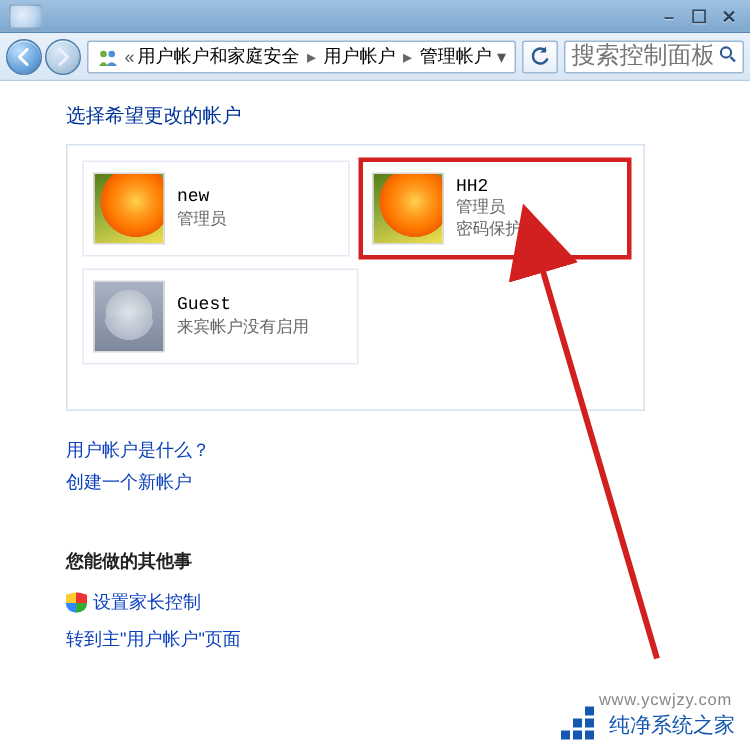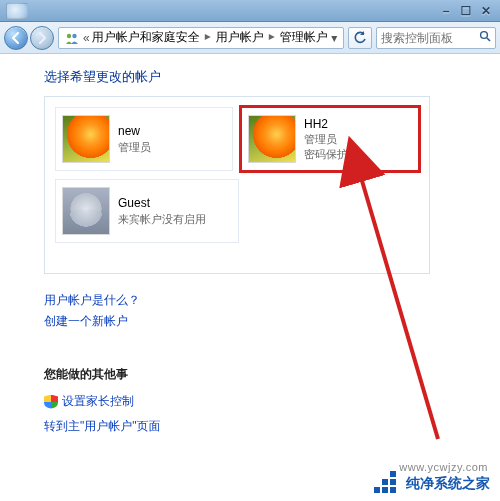--- a/index.html
+++ b/index.html
@@ -68,21 +68,21 @@
     align-items: center;
     padding: 0 2px;
     overflow: hidden;
   }
   .addr-icon {
     width: 16px; height: 16px; flex: none;
     margin: 0 3px;
     display: flex; align-items: center; justify-content: center;
   }
   .breadcrumb {
-    display: flex; align-items: flex-start;
+    display: flex; align-items: center;
     white-space: nowrap;
     color: #000;
   }
   .breadcrumb span.sep {
     margin: 0 5px; color: #666;
   }
   .addr-dropdown { margin-left:auto; width:16px; text-align:center; color:#555; }
   .addr-refresh {
     width: 24px; height: 22px;
     border: 1px solid #9db8d2;
@@ -93,21 +93,21 @@
   }
   .searchbar {
     width: 120px; height: 22px;
     background: #fff;
     border: 1px solid #9db8d2;
     border-radius: 2px;
     display: flex; align-items: center;
     padding: 0 2px;
   }
   .searchbar input {
-    border: none; outline: none; width: 100%; font-size: 12px; color: #888;
+    border: none; outline: none; width: 100%; font-size: 16px; color: #888;
     background: transparent;
   }
   .search-icon-small { width:16px; color:#246; text-align:center; flex:none; }
   .client {
     position: relative;
     height: 447px;
     overflow: hidden;
   }
   .content {
     padding: 14px 28px 24px 44px;
@@ -117,21 +117,21 @@
     font-size: 13px;
     margin-bottom: 10px;
   }
   .accounts-box {
     border: 1px solid #d6e1ee;
     padding: 6px;
     width: 386px;
     height: 178px;
     position: relative;
   }
-  .acct-row { display: flex; }
+  .acct-row { display: flex; font-family: Liberation Mono, monospace; }
   .acct-card {
     width: 184px;
     height: 64px;
     margin: 4px;
     border: 1px solid #e3eaf3;
     background: #fff;
     display: flex;
     align-items: center;
     padding: 4px 6px;
   }
@@ -172,21 +172,21 @@
     background:
       conic-gradient(from 0deg, #e33 0 25%, #3a3 25% 50%, #38f 50% 75%, #fc3 75% 100%);
     clip-path: path('M7 0 L14 2 L14 8 Q14 13 7 14 Q0 13 0 8 L0 2 Z');
   }
   
   .arrow-svg { position:absolute; left:0; top:0; pointer-events:none; }
   
   .watermark {
     position: absolute; right: 10px; bottom: 6px;
     display: flex; align-items: center; gap: 6px;
-    color: #1558b1; font-weight: bold; font-size: 14px;
+    color: #1558b1; font-weight: normal; font-size: 14px;
   }
   .wm-url { position:absolute; right:12px; bottom:28px; color:#888; font-size:11px; letter-spacing:0.5px; }
   .wm-icon { width:26px; height:22px; position:relative; }
   .wm-icon span { position:absolute; width:6px; height:6px; background:#1558b1; }
 </style>
 </head>
 <body>
 
 <div class="titlebar">
   <div class="app-icon"></div>

